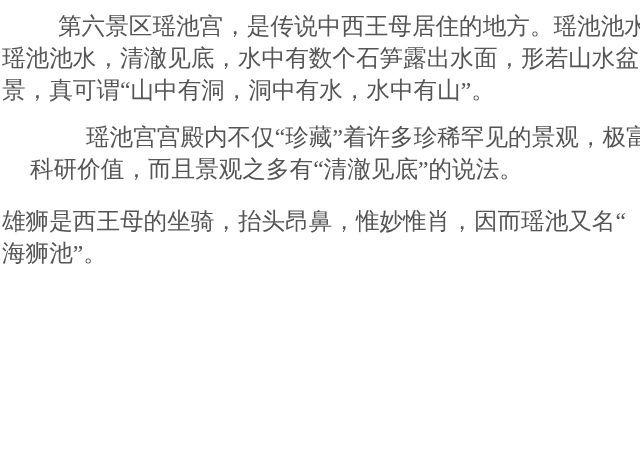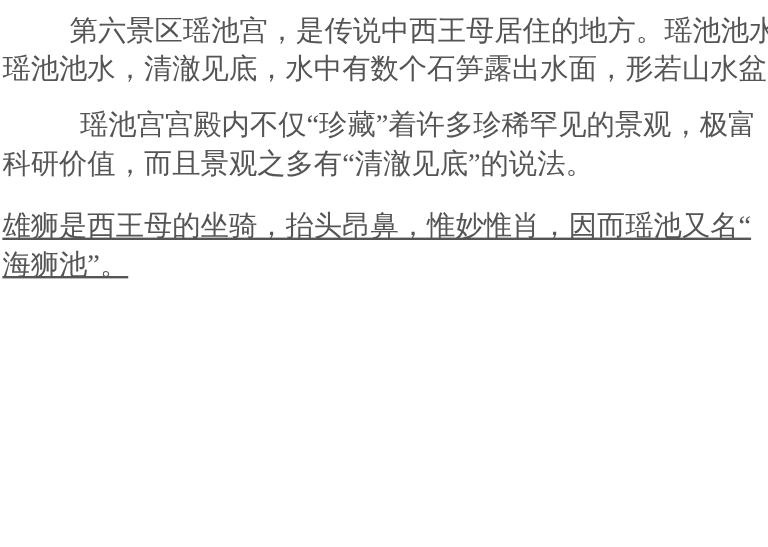--- a/index.html
+++ b/index.html
@@ -20,41 +20,41 @@
     color: #555555;
     font-size: 23.6px;
     line-height: 32px;
     font-weight: normal;
   }
   .para {
     margin: 0 0 15px 0;
   }
   .para.gap-large {
     margin-bottom: 20px;
+    margin-left: 28px;
   }
   .para:last-child {
     margin-bottom: 0;
-    text-decoration: underline;
   }
   .line {
     white-space: nowrap;
     letter-spacing: 0;
   }
   .line.indent {
     padding-left: 56px;
-    text-align: center;
   }
 </style>
 </head>
 <body>
 
 <div class="doc" id="doc" style="color: rgb(85, 85, 85);">
     <div class="para">
       <div class="line indent">第六景区瑶池宫，是传说中西王母居住的地方。瑶池池水</div>
       <div class="line">瑶池池水，清澈见底，水中有数个石笋露出水面，形若山水盆</div>
+      <div class="line">景，真可谓“山中有洞，洞中有水，水中有山”。</div>
     </div>
     <div class="para gap-large">
       <div class="line indent">瑶池宫宫殿内不仅“珍藏”着许多珍稀罕见的景观，极富</div>
       <div class="line">科研价值，而且景观之多有“清澈见底”的说法。</div>
     </div>
     <div class="para">
     </div>
     <div class="para">
       <div class="line">雄狮是西王母的坐骑，抬头昂鼻，惟妙惟肖，因而瑶池又名“</div>
       <div class="line">海狮池”。</div>

